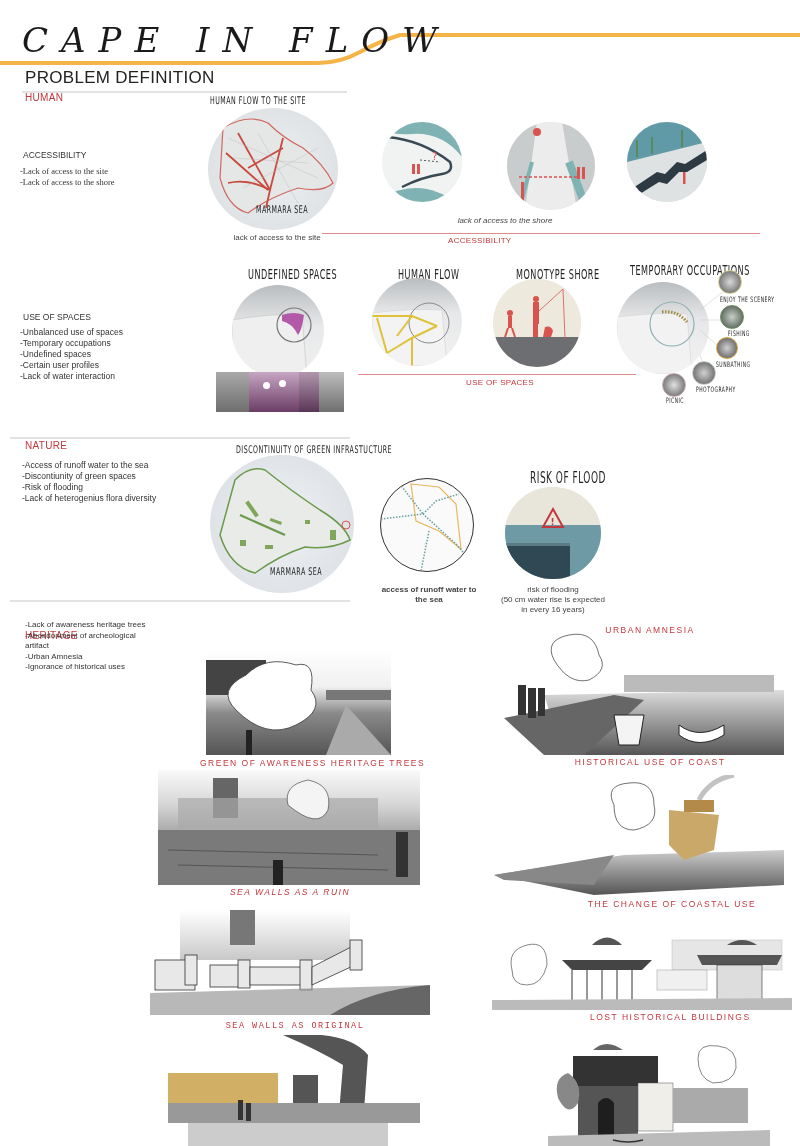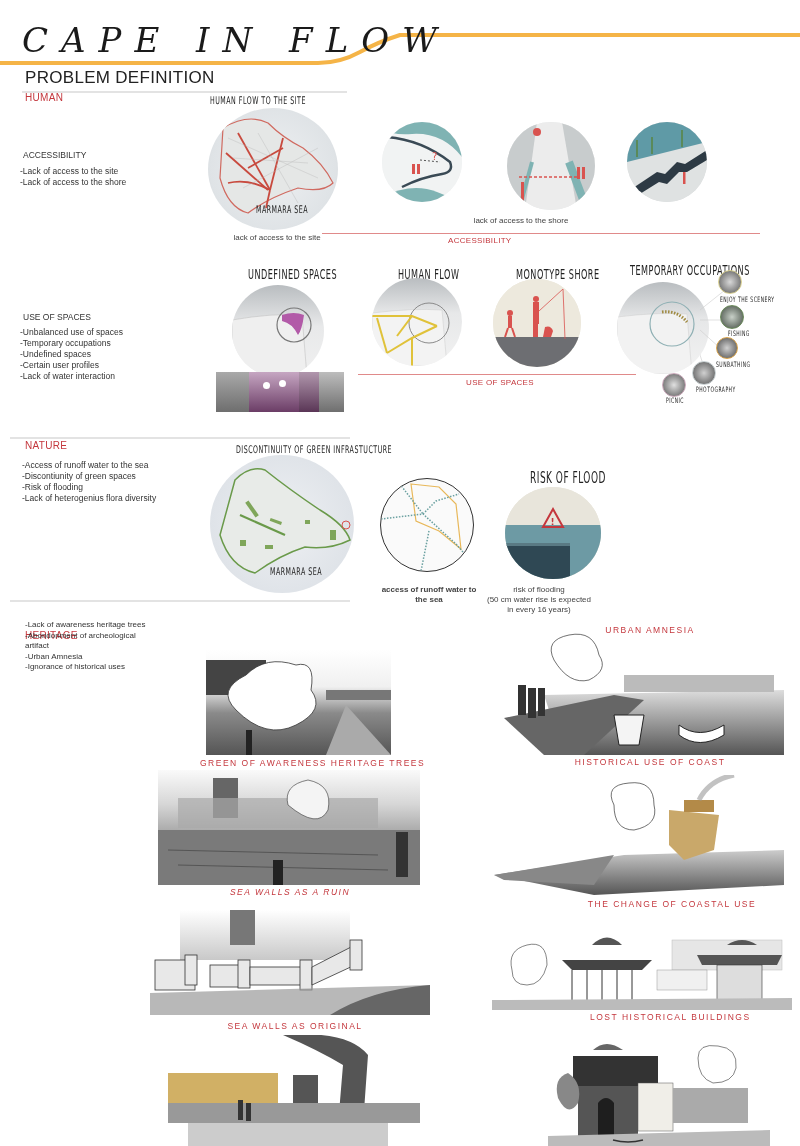--- a/index.html
+++ b/index.html
@@ -32,21 +32,21 @@
 
 <svg class="abs orange-line" viewBox="0 0 800 40" preserveAspectRatio="none">
   <path d="M0 33 L318 33 Q340 33 360 22 Q378 12 400 5 L800 5" stroke="#f5b447" stroke-width="4" fill="none"></path>
 </svg>
 <div class="abs title">CAPE IN FLOW</div>
 <div class="abs subtitle">PROBLEM DEFINITION</div>
 <div class="abs rule" style="left:22px; top:91px; width:325px;"></div>
 
 <div class="abs sec-title" style="left:25px; top:92px;">HUMAN</div>
 <div class="abs sub-title" style="left:23px; top:150px;">ACCESSIBILITY</div>
-<div class="abs bullets" style="left:20px; top:166px;">
+<div class="abs bullets" style="left:20px; top:166px;font-family:Liberation Serif, serif;">
   <div>-Lack of access to the site</div>
   <div>-Lack of access to the shore</div>
 </div>
 
 <div class="abs hand-label" style="left:210px; top:99px;">HUMAN FLOW TO THE SITE</div>
 
 <div class="abs circle" style="left:208px; top:108px; width:130px; height:122px; background:radial-gradient(circle at 50% 50%, #eef0f2 0%, #dfe3e6 70%, #c9ced2 100%);">
   <svg width="130" height="122" viewBox="0 0 130 122">
     <path d="M15 20 Q40 5 60 15 Q75 30 95 40 Q115 55 125 75 Q115 85 90 80 Q60 90 40 105 Q20 100 12 70 Z" fill="#e5e7e6" stroke="#d06a60" stroke-width="1.2"></path>
     <g stroke="#c84a3e" stroke-width="1.8" fill="none">
@@ -96,21 +96,21 @@
 </div>
 <div class="abs circle" style="left:627px; top:122px; width:80px; height:80px; background:#d7dadb;">
   <svg width="80" height="80" viewBox="0 0 80 80">
     <rect width="80" height="80" fill="#dfe2e2"></rect>
     <path d="M0 0 L80 0 L80 20 L0 40 Z" fill="#5f9aa6"></path>
     <path d="M0 70 L30 50 L38 52 L50 40 L58 42 L80 28 L80 38 L60 50 L52 50 L40 62 L32 60 L0 80 Z" fill="#2d3a44"></path>
     <path d="M10 35 L10 18 M25 32 L25 15 M55 25 L55 8" stroke="#5a8a5a" stroke-width="2"></path>
     <rect x="56" y="50" width="2.5" height="12" fill="#d9534f"></rect>
   </svg>
 </div>
-<div class="abs caption" style="left:456px; top:216px; width:130px;">lack of access to the shore</div>
+<div class="abs caption" style="left:440px; top:216px; width:130px;font-style:italic;">lack of access to the shore</div>
 <div class="abs red-line" style="left:322px; top:233px; width:438px;"></div>
 <div class="abs red-caption" style="left:448px; top:236px; width:60px;">ACCESSIBILITY</div>
 
 <div class="abs sub-title" style="left:23px; top:312px;">USE OF SPACES</div>
 <div class="abs bullets" style="left:20px; top:327px;">
   <div>-Unbalanced use of spaces</div>
   <div>-Temporary occupations</div>
   <div>-Undefined spaces</div>
   <div>-Certain user profiles</div>
   <div>-Lack of water interaction</div>
@@ -245,21 +245,21 @@
 <div class="abs circle" style="left:505px; top:487px; width:96px; height:92px; background:#e8e5db;">
   <svg width="96" height="92" viewBox="0 0 96 92">
     <rect width="96" height="92" fill="#e8e5db"></rect>
     <rect y="38" width="96" height="54" fill="#6d9aa4"></rect>
     <rect y="58" width="65" height="34" fill="#2f4854"></rect>
     <rect x="0" y="56" width="65" height="3" fill="#5a7a84"></rect>
     <path d="M48 22 L58 40 L38 40 Z" fill="none" stroke="#c4373d" stroke-width="2"></path>
     <text x="45.5" y="38" font-size="9" fill="#c4373d" font-family="DejaVu Sans" font-weight="bold">!</text>
   </svg>
 </div>
-<div class="abs caption" style="left:476px; top:585px; width:126px;">
+<div class="abs caption" style="left:490px; top:585px; width:126px;">
   <div>risk of flooding</div>
   <div>(50 cm water rise is expected</div>
   <div>in every 16 years)</div>
 </div>
 
 <div class="abs rule" style="left:10px; top:600px; width:340px;"></div>
 <div class="abs sec-title" style="left:25px; top:630px;">HERITAGE</div>
 <div class="abs bullets" style="left:25px; top:620px; line-height:10.5px; font-size:8px;">
   <div>-Lack of awareness heritage trees</div>
   <div>-Abondonment of archeological</div>
@@ -355,21 +355,21 @@
         <rect x="88" y="55" width="12" height="28"></rect>
       <rect x="100" y="62" width="60" height="18"></rect>
         <rect x="150" y="55" width="12" height="30"></rect>
       <path d="M162 62 L205 40 L205 60 L162 80 Z"></path>
         <rect x="200" y="35" width="12" height="30"></rect>
     </g>
     <path d="M0 88 L280 80 L280 110 L0 110 Z" fill="#9a9a9a" opacity="0.7"></path>
     <path d="M180 110 Q220 85 280 80 L280 110 Z" fill="#666"></path>
   </svg>
 </div>
-<div class="abs img-caption" style="left:220px; top:1021px; width:150px;">SEA WALLS AS ORIGINAL</div>
+<div class="abs img-caption" style="left:220px; top:1021px; width:150px;font-family:Liberation Mono, monospace;">SEA WALLS AS ORIGINAL</div>
 
 <div class="abs photo" style="left:492px; top:930px; width:300px; height:80px;">
   <svg width="300" height="80" viewBox="0 0 300 80">
     <rect x="180" y="10" width="110" height="30" fill="#e6e6e6" stroke="#bbb" stroke-width="0.5"></rect>
     <path d="M20 40 Q15 20 35 15 Q55 10 55 35 Q50 55 35 55 Q20 55 20 40 Z" fill="#fff" stroke="#333" stroke-width="0.6"></path>
     <path d="M100 15 Q115 0 130 15 Z" fill="#555"></path>
     <path d="M70 30 L160 30 L150 40 L80 40 Z" fill="#444"></path>
     <g stroke="#333" stroke-width="1">
         <path d="M80 40 L80 70"></path>
         <path d="M95 40 L95 70"></path>

